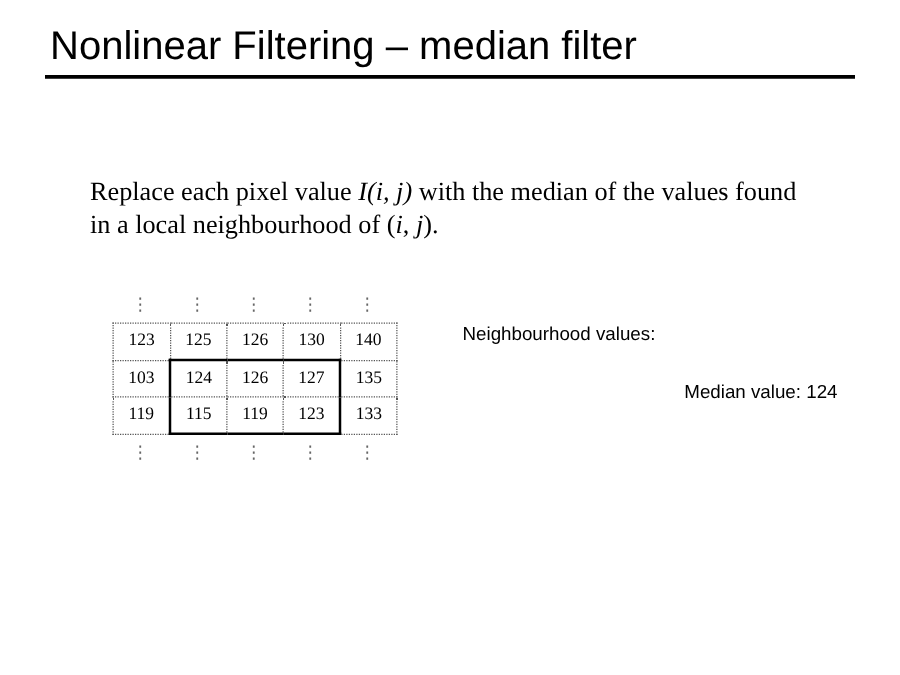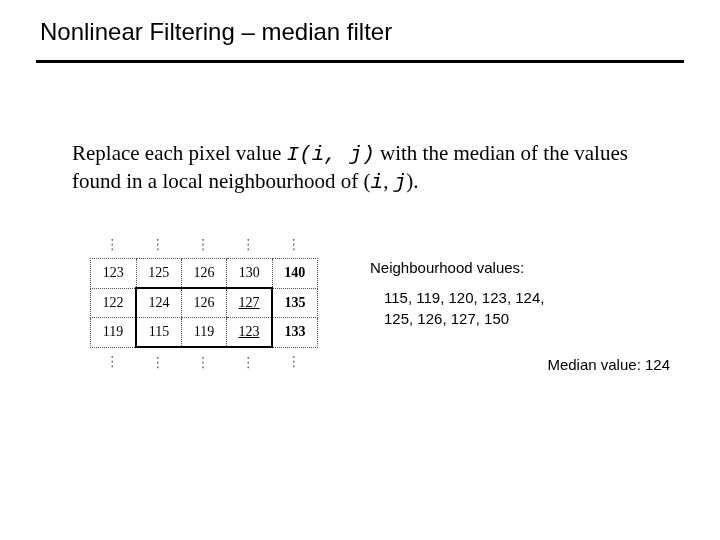--- a/index.html
+++ b/index.html
@@ -14,41 +14,41 @@
   .slide {
     width: 720px;
     height: 540px;
     position: relative;
     box-sizing: border-box;
   }
   .title {
     position: absolute;
     left: 40px;
     top: 18px;
-    font-size: 24px;
+    font-size: 32px;
     font-weight: normal;
   }
   .title-rule {
     position: absolute;
     left: 36px;
     top: 60px;
     width: 648px;
     height: 0;
     border-top: 3px solid #000;
   }
   .body-text {
     position: absolute;
     left: 72px;
     top: 140px;
     width: 580px;
     font-family: "Times New Roman", Times, serif;
     font-size: 21px;
     line-height: 1.25;
   }
-  .body-text .i { font-style: italic; font-family: Liberation Mono, monospace; }
+  .body-text .i { font-style: italic; }
   .figure {
     position: absolute;
     left: 90px;
     top: 230px;
   }
   table.grid {
     border-collapse: collapse;
   }
   table.grid td {
     width: 44px;
@@ -56,26 +56,26 @@
     text-align: center;
     vertical-align: middle;
     font-family: "Times New Roman", Times, serif;
     font-size: 14px;
     padding: 0;
   }
   
   .de-t { border-top: 1px dotted #555; }
   .de-b { border-bottom: 1px dotted #555; }
   .de-l { border-left: 1px dotted #555; }
-  .de-r { border-right: 1px dotted #555; font-weight: bold; }
+  .de-r { border-right: 1px dotted #555; }
   
   .nb-t { border-top: 2px solid #000 !important; }
   .nb-b { border-bottom: 2px solid #000 !important; margin-left: 28px; }
   .nb-l { border-left: 2px solid #000 !important; }
-  .nb-r { border-right: 2px solid #000 !important; text-decoration: underline; }
+  .nb-r { border-right: 2px solid #000 !important; }
   
   .dots-v {
     width: 44px;
     height: 16px;
     text-align: center;
     font-size: 10px;
     letter-spacing: 2px;
     color: #666;
   }
   .side-text {
@@ -116,21 +116,21 @@
 
       <tr>
         <td class="de-t de-b de-l">123</td>
         <td class="de-t de-b de-l">125</td>
         <td class="de-t de-b de-l">126</td>
         <td class="de-t de-b de-l">130</td>
         <td class="de-t de-b de-l de-r">140</td>
       </tr>
 
       <tr>
-        <td class="de-b de-l">122</td>
+        <td class="de-b de-l">103</td>
         <td class="de-b nb-t nb-l">124</td>
         <td class="de-b nb-t de-l">126</td>
         <td class="de-b nb-t nb-r de-l">127</td>
         <td class="de-b de-r">135</td>
       </tr>
 
 
       <tr>
         <td class="de-b de-l">119</td>
         <td class="nb-b nb-l">115</td>
@@ -146,20 +146,16 @@
         <td class="dots-v">⋮</td>
         <td class="dots-v">⋮</td>
         <td class="dots-v">⋮</td>
       </tr>
     </tbody>
       </table>
   </div>
 
   <div class="side-text">
     <div>Neighbourhood values:</div>
-    <div class="block2">
-      <div>115, 119, 120, 123, 124,</div>
-      <div>125, 126, 127, 150</div>
-    </div>
     <div class="block3">Median value: 124</div>
   </div>
 
 </div>
 
 </body></html>

